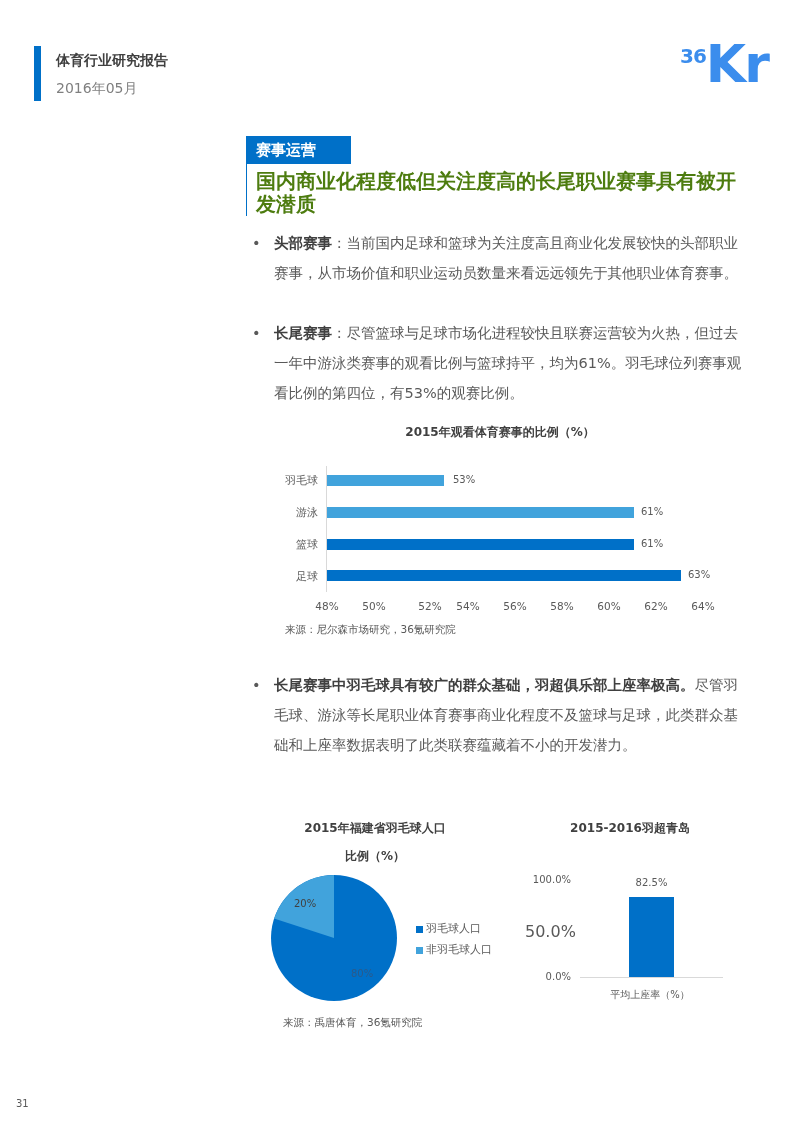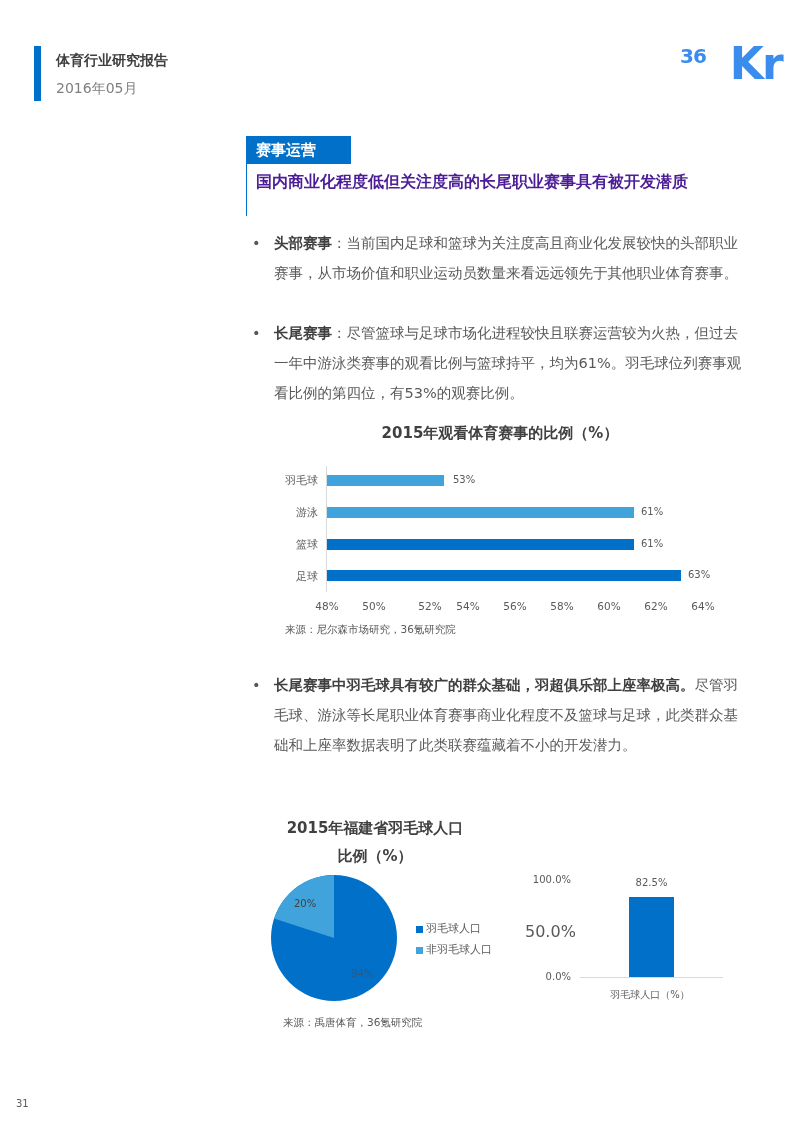--- a/index.html
+++ b/index.html
@@ -4,30 +4,30 @@
 <style>
   * { margin:0; padding:0; box-sizing:border-box; }
   body { width:794px; height:1123px; background:#fff; position:relative; overflow:hidden;
          font-family:"DejaVu Sans","Liberation Sans",sans-serif; color:#595959; }
   .abs { position:absolute; }
   .hdr-bar { left:34px; top:46px; width:7px; height:55px; background:#0070c8; }
   .hdr-title { left:56px; top:52px; font-size:14px; font-weight:bold; color:#404040; }
   .hdr-date { left:56px; top:80px; font-size:14px; color:#7f7f7f; }
   .logo { left:680px; top:44px; color:#3b8ded; font-weight:bold; }
   .logo .n { font-size:20px; letter-spacing:-1px; vertical-align:top; }
-  .logo .kr { font-size:44px; line-height:40px; letter-spacing:-2px;margin-left:24px; }
+  .logo .kr { font-size:52px; line-height:40px; letter-spacing:-2px; }
   .tag { left:246px; top:136px; width:105px; height:28px; background:#0070c8; color:#fff;
          font-size:15px; font-weight:bold; line-height:28px; padding-left:10px; }
   .title-line { left:246px; top:164px; width:1px; height:52px; background:#0070c8; }
-  .headline { left:256px; top:170px; width:490px; font-size:16px; font-weight:bold; color:#4c1d95; line-height:23px; }
+  .headline { left:256px; top:170px; width:490px; font-size:20px; font-weight:bold; color:#4d7c0f; line-height:23px; }
   .para { left:252px; width:495px; font-size:14.5px; line-height:30px; color:#595959; }
   .para .bul { position:absolute; left:0; top:0; }
   .para .txt { margin-left:22px; display:block; }
   .para b { color:#404040; }
-  .chart-title { font-size:15px; font-weight:bold; color:#404040; text-align:center; }
+  .chart-title { font-size:12px; font-weight:bold; color:#404040; text-align:center; }
   .bar-lbl { font-size:11px; color:#595959; text-align:right; width:40px; }
   .bar { height:11px; }
   .bar-val { font-size:10px; color:#595959; }
   .tick { font-size:10.5px; color:#595959; width:40px; text-align:center; }
   .src { font-size:10.5px; color:#595959; }
   .legend { font-size:11px; color:#595959; }
   .legend .sw { display:inline-block; width:7px; height:7px; margin-right:3px; vertical-align:middle; }
   .page-num { left:16px; top:1098px; font-size:10px; color:#595959; }
 </style>
 </head>
@@ -92,32 +92,33 @@
 
 <div class="abs chart-title" style="left:265px; top:814px; width:220px; line-height:28px;">
   <div>2015年福建省羽毛球人口</div>
   <div>比例（%）</div>
 </div>
 <svg class="abs" style="left:270px; top:874px;" width="128" height="128" viewBox="0 0 128 128">
   <circle cx="64" cy="64" r="63" fill="#0070c8"></circle>
   <path d="M64,64 L64,1 A63,63 0 0,0 4.08,44.53 Z" fill="#41a3dc"></path>
 </svg>
 <div class="abs" style="left:294px; top:898px; font-size:10px; color:#404040;">20%</div>
-<div class="abs" style="left:351px; top:968px; font-size:10px; color:#2a5a8a;">94%</div>
+<div class="abs" style="left:351px; top:968px; font-size:10px; color:#2a5a8a;">80%</div>
 <div class="abs legend" style="left:416px; top:921px;">
   <span class="sw" style="background:#0070c8;"></span><span>羽毛球人口</span>
 </div>
 <div class="abs legend" style="left:416px; top:942px;">
   <span class="sw" style="background:#41a3dc;"></span><span>非羽毛球人口</span>
 </div>
 <div class="abs src" style="left:283px; top:1016px;">来源：禹唐体育，36氪研究院</div>
 
 <div class="abs chart-title" style="left:520px; top:814px; width:220px; line-height:28px;">
+  <div>2015-2016羽超青岛</div>
 </div>
 <div class="abs" style="left:525px; top:874px; width:46px; text-align:right; font-size:10px;">100.0%</div>
 <div class="abs" style="left:525px; top:922px; width:46px; text-align:right; font-size:16px;">50.0%</div>
 <div class="abs" style="left:525px; top:971px; width:46px; text-align:right; font-size:10px;">0.0%</div>
 <div class="abs" style="left:580px; top:977px; width:143px; height:1px; background:#d9d9d9;"></div>
 <div class="abs" style="left:629px; top:897px; width:45px; height:80px; background:#0070c8;"></div>
 <div class="abs" style="left:620px; top:877px; width:63px; text-align:center; font-size:10px;">82.5%</div>
-<div class="abs" style="left:590px; top:988px; width:120px; text-align:center; font-size:10px;">羽毛球人口（%）</div>
+<div class="abs" style="left:590px; top:988px; width:120px; text-align:center; font-size:10px;">平均上座率（%）</div>
 
 <div class="abs page-num">31</div>
 
 </body></html>

